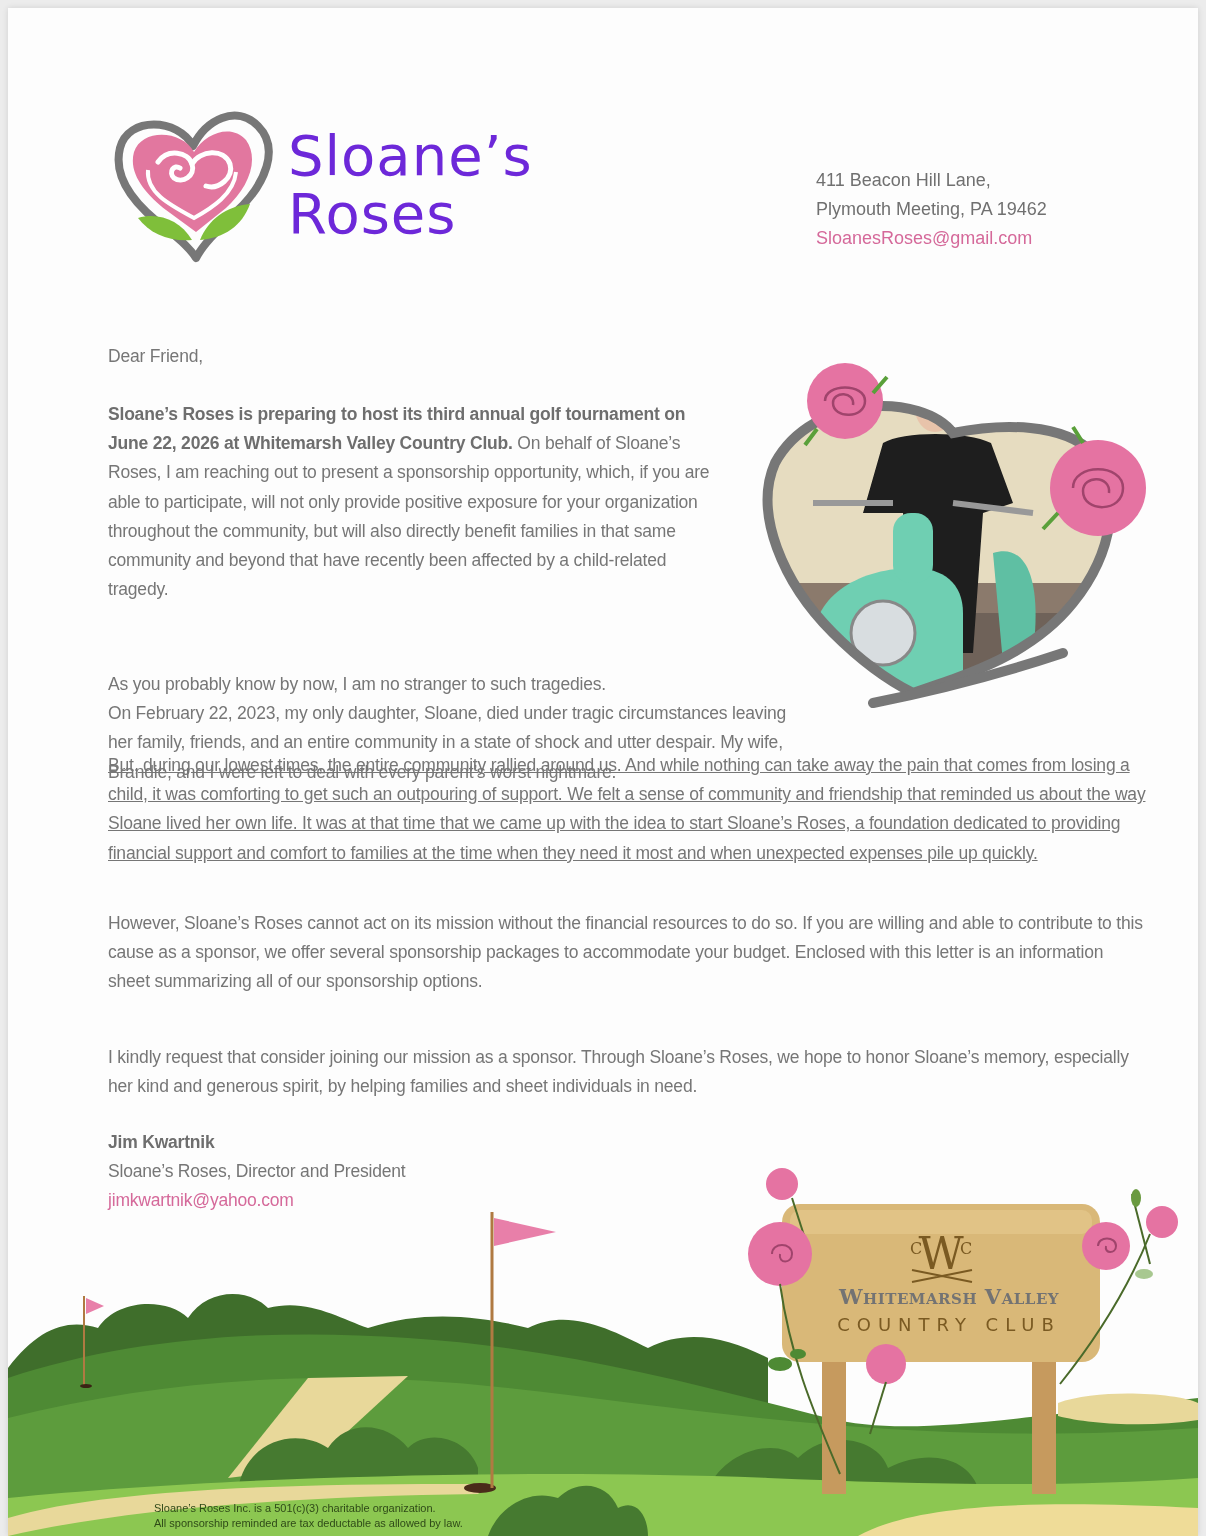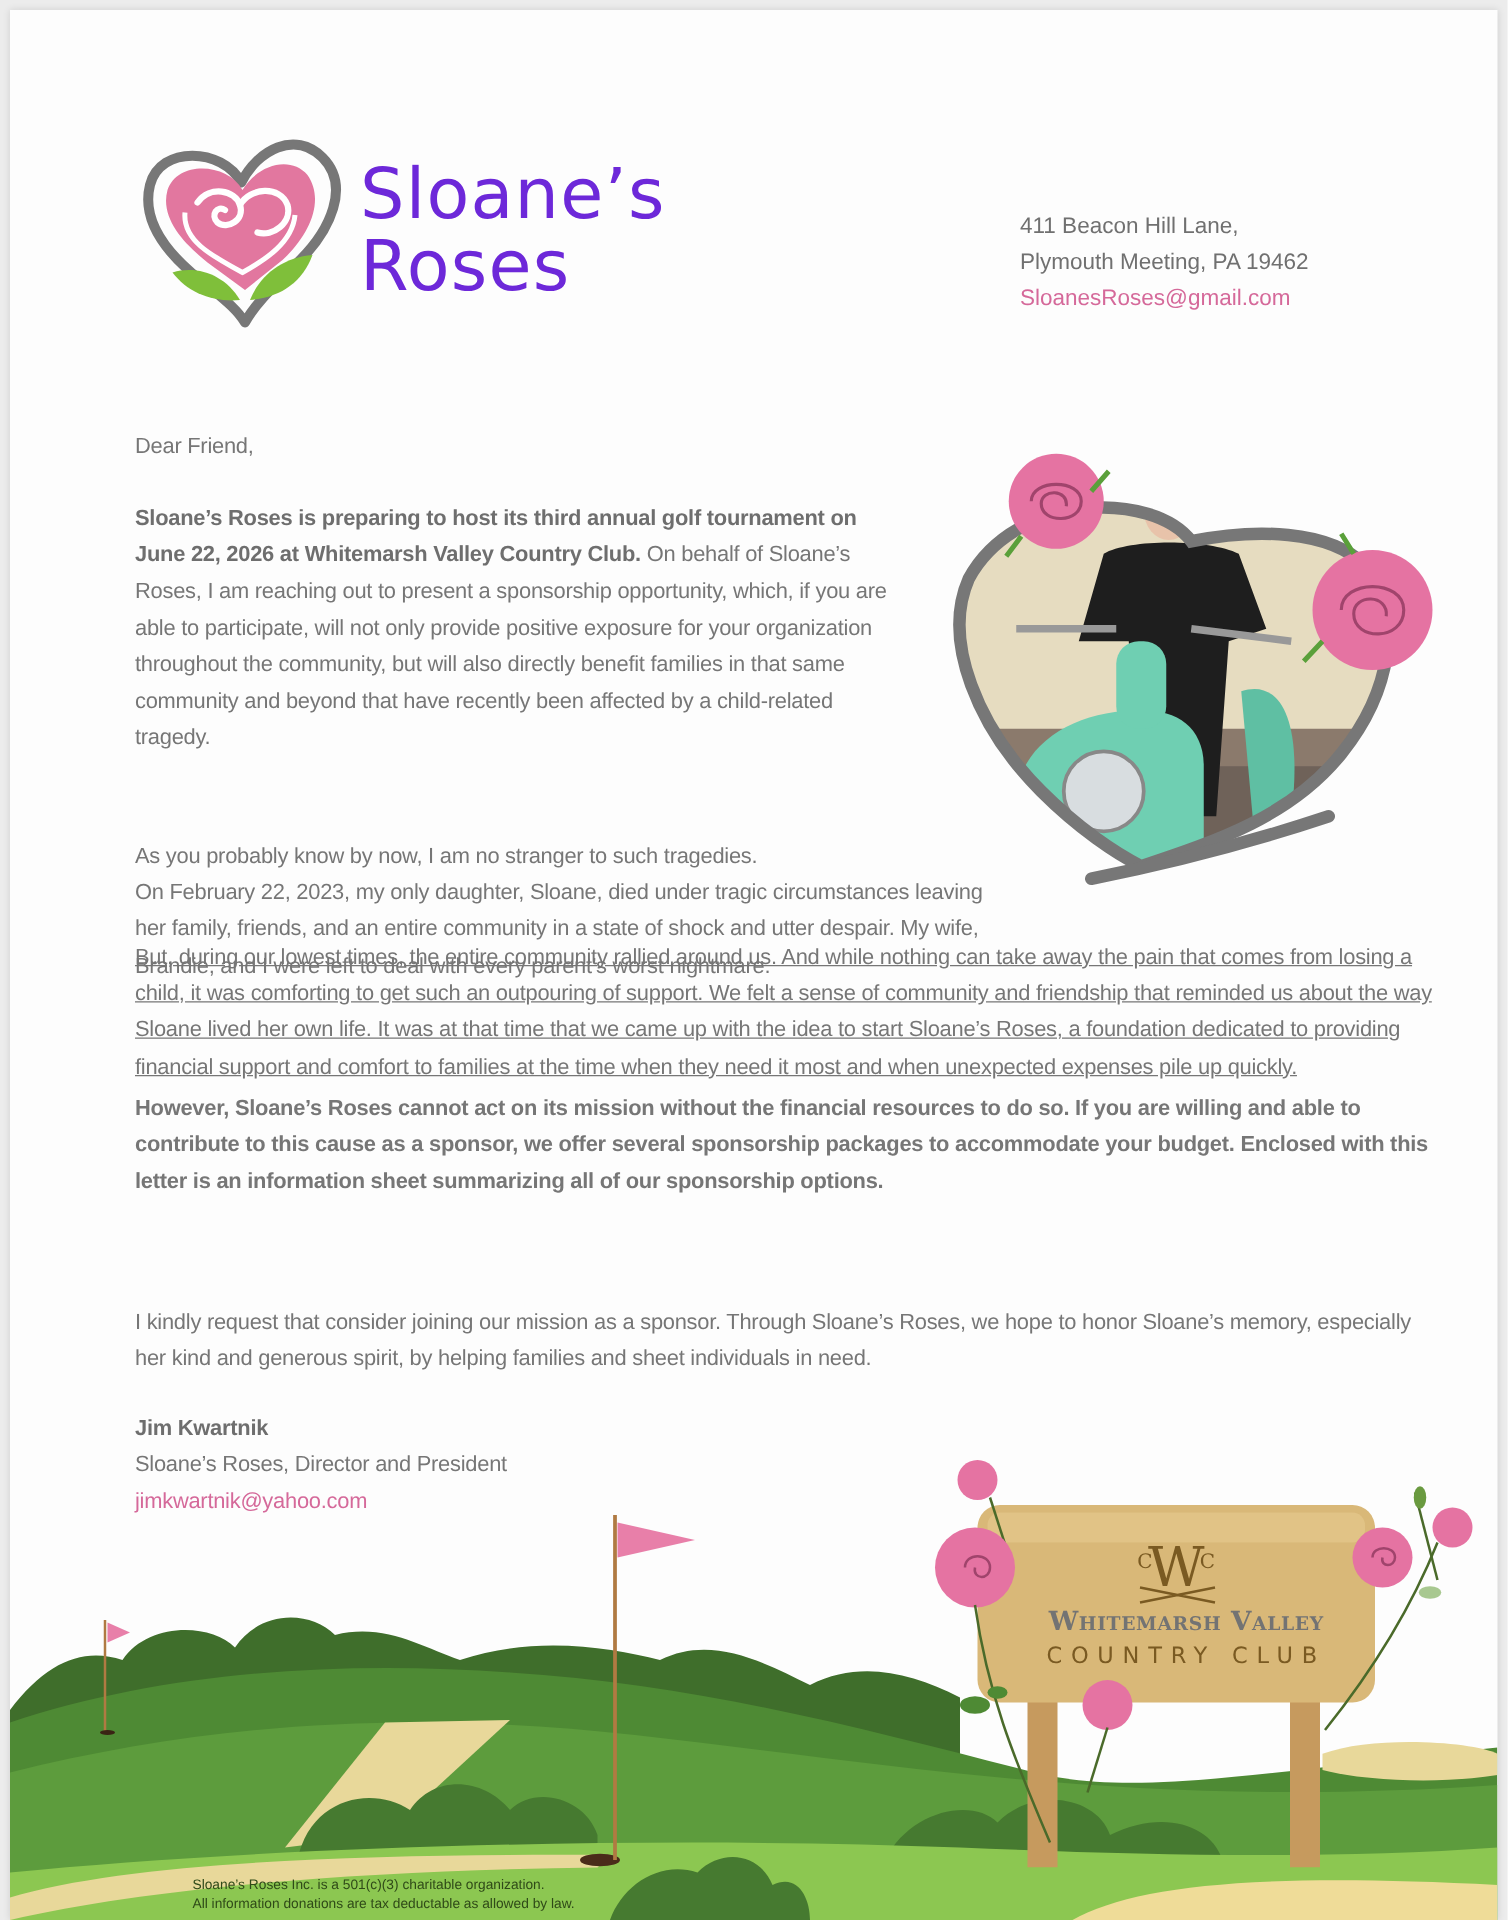--- a/index.html
+++ b/index.html
@@ -28,21 +28,21 @@
   .body-text {
     position:absolute; left:100px; color:#767676;
     font-family:"Liberation Sans", sans-serif; font-size:17.5px; line-height:29.2px;
     letter-spacing:-0.2px;
   }
   .bold { font-weight:bold; color:#6e6e6e; }
   .greeting { top:334px; }
   .p1 { top:392px; width:610px; }
   .p2a { top:662px; width:720px; }
   .p2b { top:743px; width:1040px;text-decoration:underline; }
-  .p3 { top:864px; width:1040px;font-weight:bold; }
+  .p3 { top:901px; width:1040px; }
   .p4 { top:1035px; width:1040px; }
   .sig { top:1120px; }
   .photo { position:absolute; left:745px; top:345px; width:400px; height:360px; }
   .landscape { position:absolute; left:0; top:1180px; width:1190px; height:348px; }
   .footer-note {
     position:absolute; left:146px; top:1493px;
     font-family:"Liberation Sans", sans-serif; font-size:11px; line-height:15px;
     color:#2f4a18;
   }
   .sign-text1 {
@@ -210,15 +210,15 @@
       <path d="M392 40 L410 110" stroke="#4a6a2a" stroke-width="2"></path>
       <ellipse cx="396" cy="44" rx="5" ry="9" fill="#6a9a40"></ellipse>
       <ellipse cx="404" cy="120" rx="9" ry="5" fill="#a8c890"></ellipse>
     </g>
   </svg>
   <div class="sign-text1">Whitemarsh Valley</div>
   <div class="sign-text2">COUNTRY CLUB</div>
 
   <div class="footer-note">
     <div>Sloane’s Roses Inc. is a 501(c)(3) charitable organization.</div>
-    <div>All information donations are tax deductable as allowed by law.</div>
+    <div>All sponsorship reminded are tax deductable as allowed by law.</div>
   </div>
 </div>
 
 </body></html>

